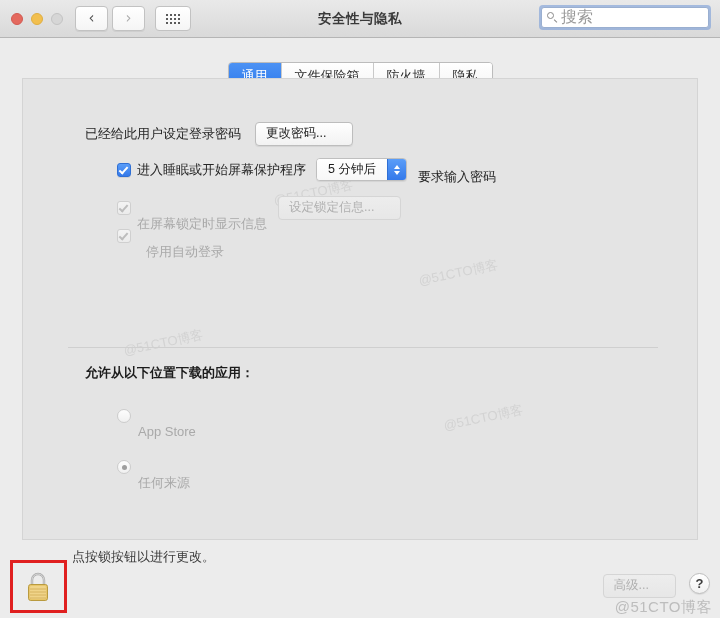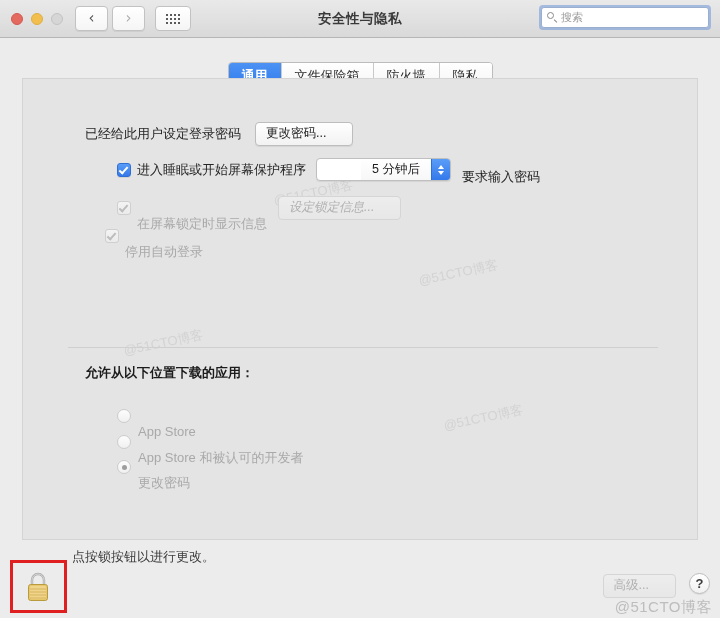--- a/index.html
+++ b/index.html
@@ -146,21 +146,21 @@
   .mag::after {
     content: "";
     position: absolute;
     left: 7px; top: 7px;
     width: 4px; height: 1.3px;
     background: #8a8a8a;
     transform: rotate(45deg);
     transform-origin: left center;
   }
   .search-ph {
-    font-size: 11px;
+    font-size: 16px;
     color: #9a9a9a;
   }
 
   
   .tabbar {
     position: absolute;
     left: 0; top: 62px;
     width: 720px;
     display: flex;
     justify-content: center;
@@ -179,21 +179,20 @@
     padding: 4px 13px 5px 13px;
     background: linear-gradient(to bottom, #ffffff, #f4f4f4);
     border-right: 1px solid #c9c9c9;
     line-height: 17px;
     white-space: nowrap;
   }
   .tab:last-child { border-right: none; }
   .tab.active {
     background: linear-gradient(to bottom, #4c92f4, #2f7aec);
     color: #ffffff;
-    font-weight: bold;
   }
 
   
   .panel {
     position: absolute;
     left: 22px; top: 78px;
     width: 676px; height: 462px;
     background: #e4e4e4;
     border: 1px solid #d4d4d4;
     box-sizing: border-box;
@@ -289,21 +288,20 @@
   
   .stepfield {
     display: flex;
     align-items: stretch;
     border: 1px solid #bfbfbf;
     border-radius: 4px;
     overflow: hidden;
     background: #fff;
     box-shadow: 0 1px 1px rgba(0,0,0,0.07);
     height: 21px;
-    padding-left: 44px;
   }
   .stepval {
     font-size: 12.5px;
     color: #1d1d1d;
     padding: 0 11px;
     display: flex;
     align-items: center;
     background: linear-gradient(to bottom, #ffffff, #f7f7f7);
     white-space: nowrap;
   }
@@ -474,49 +472,45 @@
         </span>
       </span>
       <span class="label" style="margin-left:11px;margin-top:15px;">要求输入密码</span>
     </div>
 
     <div class="row" style="left:94px; top:104px;">
       <span class="cb dis">
           <i class="tick"></i>
         </span>
       <span class="label dim">在屏幕锁定时显示信息</span>
-      <span class="pushbtn disabled" style="margin-left:11px;font-style:italic;">设定锁定信息...</span>
-    </div>
-
-    <div class="row" style="left:82px; top:132px;">
+      <span class="pushbtn disabled" style="margin-left:11px;">设定锁定信息...</span>
+    </div>
+
+    <div class="row" style="left:94px; top:132px;gap:9px;">
       <span class="cb dis">
           <i class="tick"></i>
         </span>
       <span class="label dim">停用自动登录</span>
     </div>
 
     <div class="sep"></div>
 
     <div class="row" style="left:62px; top:285px;">
       <span class="sectitle">允许从以下位置下载的应用：</span>
     </div>
 
     <div class="row" style="left:94px; top:313px;justify-content:space-between;">
       <span class="rb"></span>
       <span class="label dim">App Store</span>
     </div>
 
-    <div class="row" style="left:94px; top:338px;">
-      <span class="rb"></span>
-      <span class="label dim">App Store 和被认可的开发者</span>
-    </div>
 
     <div class="row" style="left:94px; top:363px;">
       <span class="rb sel"></span>
-      <span class="label dim">更改密码</span>
+      <span class="label dim">任何来源</span>
     </div>
 
   </div>
 
   <div class="lockbox"></div>
 
   <div class="lock">
     <svg viewBox="0 0 28 31" width="28" height="31" aria-hidden="true">
       <path d="M8 14 V9 a6 6 0 0 1 12 0 v5" fill="none" stroke="#a9a9a9" stroke-width="2.4"></path>
       <path d="M8 14 V9 a6 6 0 0 1 12 0 v5" fill="none" stroke="#d9d9d9" stroke-width="1"></path>

